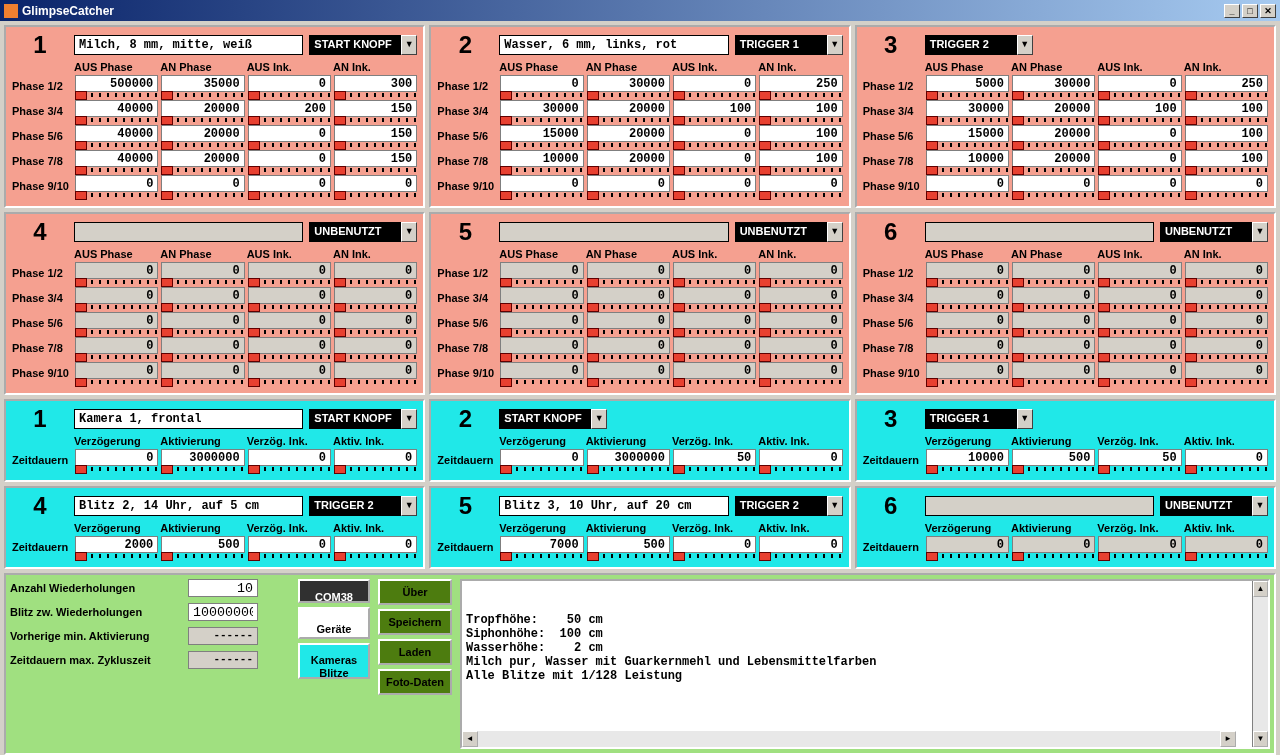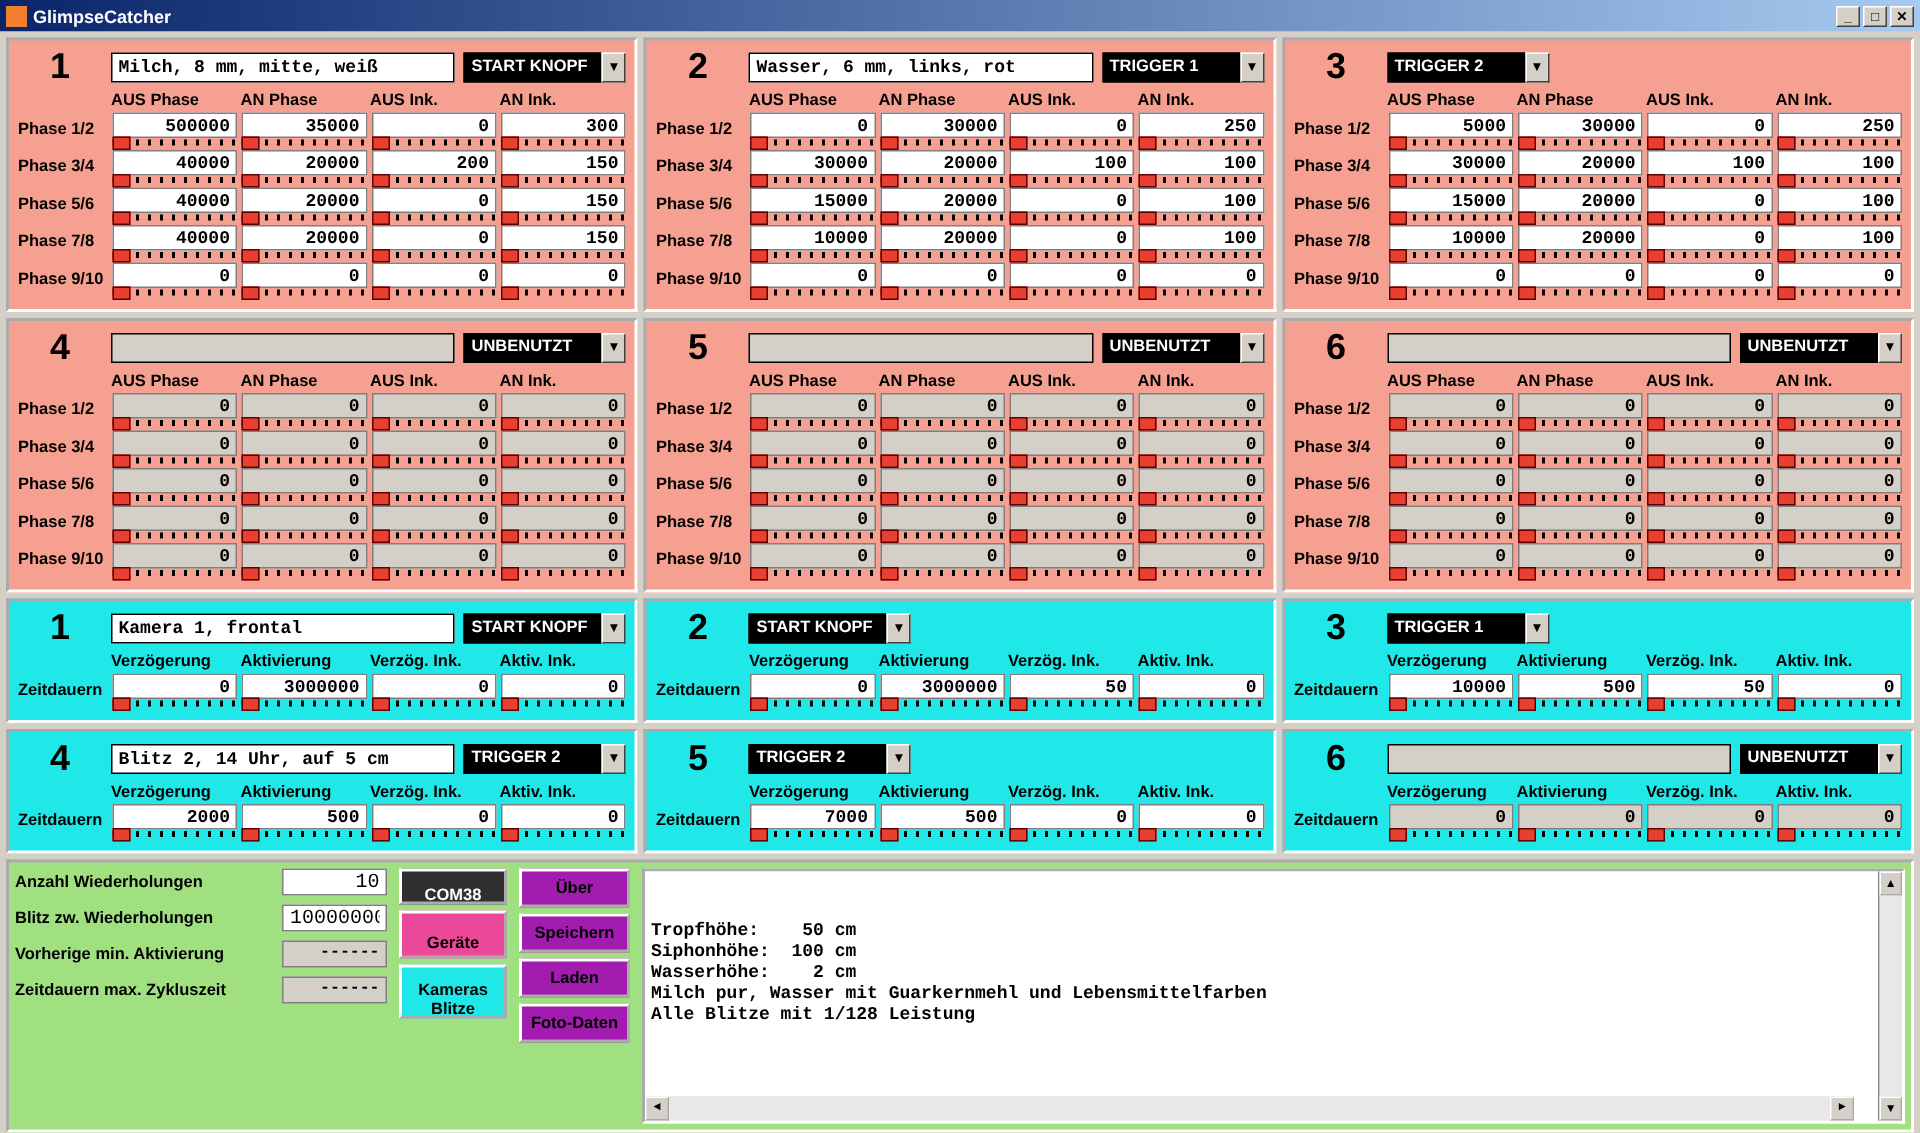--- a/index.html
+++ b/index.html
@@ -37,27 +37,27 @@
 .tick::after { content: ""; position: absolute; left: 0; top: -2px; width: 10px; height: 7px; background: #e84030; border: 1px solid #600000; }
 
 .bottom { border: 2px inset #fff; padding: 4px; display: flex; gap: 8px; background: #a0e080; }
 .leftcol { display: flex; flex-direction: column; gap: 6px; font-weight: bold; }
 .lc-row { display: flex; align-items: center; gap: 8px; }
 .lc-row .lbl { width: 170px; }
 .lc-row .val { width: 70px; text-align: right; font-family: "Courier New", monospace; border: 1px solid #7f7f7f; background: #fff; padding: 1px 4px; height: 18px; }
 .lc-row .val.ro { background: #d4d0c8; }
 
 .midcol { display: flex; flex-direction: column; gap: 4px; }
-.midbtn { width: 72px; height: 28px; border: 2px outset #fff; font-weight: bold; font-size: 11px; text-align: center; line-height: 13px; padding-top: 12px; display: flex; align-items: center; justify-content: center; flex-direction: column; }
+.midbtn { width: 72px; height: 28px; border: 2px outset #fff; font-weight: bold; font-size: 11px; text-align: center; line-height: 13px; padding-top: 12px; display: flex; align-items: center; justify-content: center; flex-direction: column; margin-left: 32px; }
 .midbtn.com { background: #303030; color: #fff; height: 24px; }
-.midbtn.ger { background: #ec4899; height: 32px; }
+.midbtn.ger { background: #ffffff; height: 32px; }
 .midbtn.kam { background: #20e8e8; height: 36px; }
 
 .rcol { display: flex; flex-direction: column; gap: 4px; }
-.rbtn { width: 74px; height: 26px; background: #a21caf; border: 2px outset #fff; font-weight: bold; font-size: 11px; display: flex; align-items: center; justify-content: center; }
+.rbtn { width: 74px; height: 26px; background: #4d7c0f; border: 2px outset #fff; font-weight: bold; font-size: 11px; display: flex; align-items: center; justify-content: center; }
 
 .notes-wrap { flex: 1; border: 2px inset #fff; background: #fff; padding: 4px; font-family: "Courier New", monospace; font-size: 12px; font-weight: bold; white-space: pre; position: relative; }
 .vscroll { width: 16px; background: #d4d0c8; border-left: 1px solid #808080; display: flex; flex-direction: column; }
 .sbtn { height: 16px; background: #d4d0c8; border: 1px outset #fff; font-size: 8px; text-align: center; line-height: 14px; }
 .strack { flex: 1; background: #e8e8e8; }
 .hscroll { position: absolute; bottom: 0; left: 0; right: 16px; height: 16px; background: #e8e8e8; display: flex; }
 .notes-wrap .nt { padding-bottom: 18px; }
 </style>
 </head>
 <body>
@@ -477,20 +477,21 @@
           <div class="rowlabel">Zeitdauern</div>
           <div class="cellwrap"><input class="cell " value="2000" style=""><div class="tick"></div></div>
           <div class="cellwrap"><input class="cell " value="500" style=""><div class="tick"></div></div>
           <div class="cellwrap"><input class="cell " value="0" style=""><div class="tick"></div></div>
           <div class="cellwrap"><input class="cell " value="0" style=""><div class="tick"></div></div>
         </div>
   </div>
       <div class="panel cyan">
     <div class="hdr">
       <div class="bignum">5</div>
+      <input class="desc " value="Blitz 3, 10 Uhr, auf 20 cm" style="">
       <div class="combo">
         <div class="csel">TRIGGER 2</div>
         <div class="cbtn">▼</div>
       </div>
     </div>
     <div class="colhdrs">
           <div class="rl"></div>
       <span>Verzögerung</span>
       <span>Aktivierung</span>
       <span>Verzög. Ink.</span>

